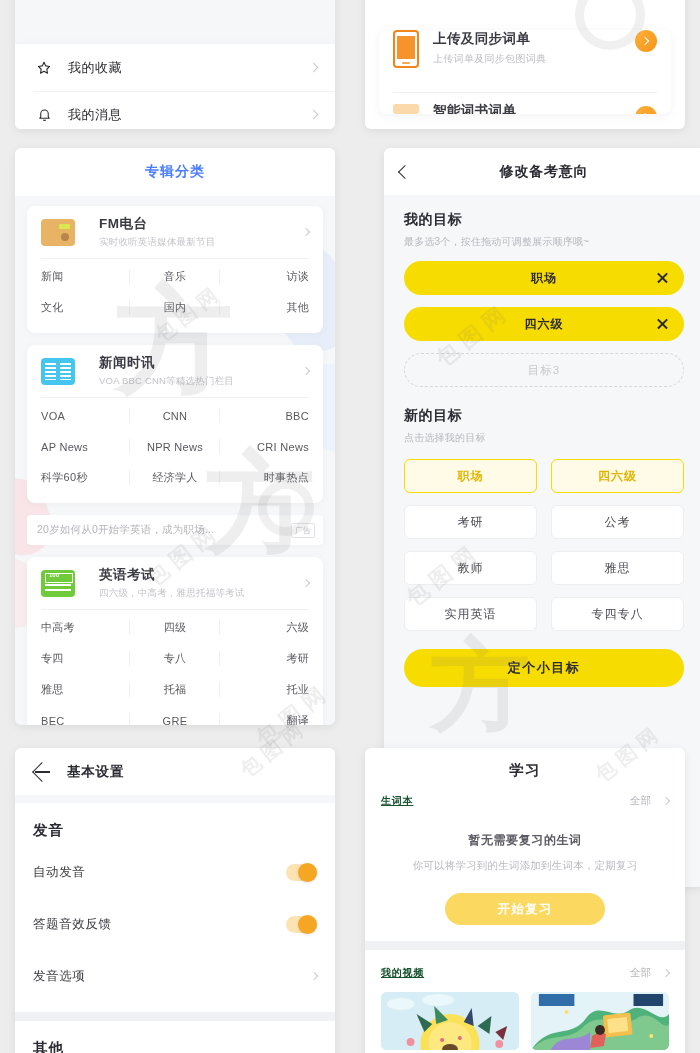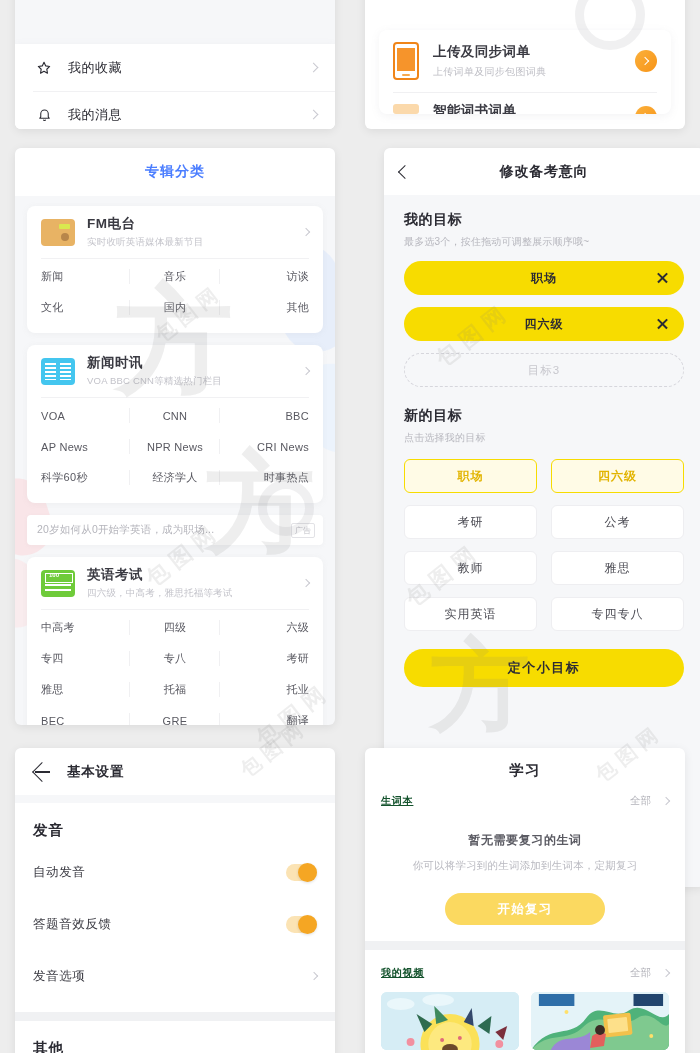--- a/index.html
+++ b/index.html
@@ -49,21 +49,21 @@
   .chev.sm { width: 6px; height: 6px; border-width: 1.3px; }
 
   
   .tr-wrap { padding: 0 14px; }
   .tr-card {
     margin-top: 18px;
     background: #fff; border-radius: 8px;
     box-shadow: 0 2px 8px rgba(140,140,150,0.10);
     padding: 0 14px;
   }
-  .tr-item { display:flex; align-items:center; height: 62px; position: relative;}
+  .tr-item { display:flex; height: 62px; position: relative;}
   .tr-item + .tr-item::before{content:"";position:absolute;left:0;right:0;top:0;height:1px;background:#f0f0f2;}
   .phone-ico {
     width: 26px; height: 38px; border-radius: 4px; flex:0 0 26px;
     background: #ffffff; border: 2px solid #f08519; margin-right: 14px;
     position: relative; overflow:hidden;
   }
   .phone-ico::before{content:"";position:absolute;left:2px;right:2px;top:4px;bottom:7px;background:#f6942b;}
   .phone-ico::after{content:"";position:absolute;left:7px;right:7px;bottom:2px;height:2px;background:#f6a94f;border-radius:2px;}
   .tr-txt { flex:1 1 auto; }
   .tr-title { font-size: 13.5px; font-weight: 700; color: #3a3a42; letter-spacing:.4px;}
@@ -82,21 +82,21 @@
     font-size: 14px; color:#4a7dff; font-weight:700; letter-spacing:1px;
     border-radius: 6px 6px 0 0;
   }
   .ml-body { padding: 10px 12px 0; position:relative; }
   .cat-card {
     background:#fff; border-radius: 8px;
     box-shadow: 0 1px 6px rgba(150,150,160,0.09);
     padding: 0 14px 10px; margin-bottom: 12px;
     position: relative; z-index: 2;
   }
-  .cat-head { display:flex; align-items:center; height: 52px; position:relative; }
+  .cat-head { display:flex; align-items:center; height: 52px; position:relative;gap:12px; }
   .cat-ico { width: 34px; height: 27px; border-radius: 4px; flex:0 0 34px; margin-right: 12px; position:relative; overflow:hidden;}
   .cat-ico.fm { background:#e8b364; }
   .cat-ico.fm::before{content:"";position:absolute;left:18px;top:5px;width:11px;height:5px;background:#d9e84f;border-radius:1px;}
   .cat-ico.fm::after{content:"";position:absolute;left:20px;top:14px;width:8px;height:8px;border-radius:50%;background:#b8864a;}
   .cat-ico.news { background:#44c6ef; }
   .cat-ico.news::before{content:"";position:absolute;left:4px;top:5px;width:11px;height:17px;
      background:repeating-linear-gradient(#fff 0 2px,#44c6ef 2px 4px);}
   .cat-ico.news::after{content:"";position:absolute;left:19px;top:5px;width:11px;height:17px;
      background:repeating-linear-gradient(#fff 0 2px,#44c6ef 2px 4px);}
   .cat-ico.exam { background:#6fcb3a; }

